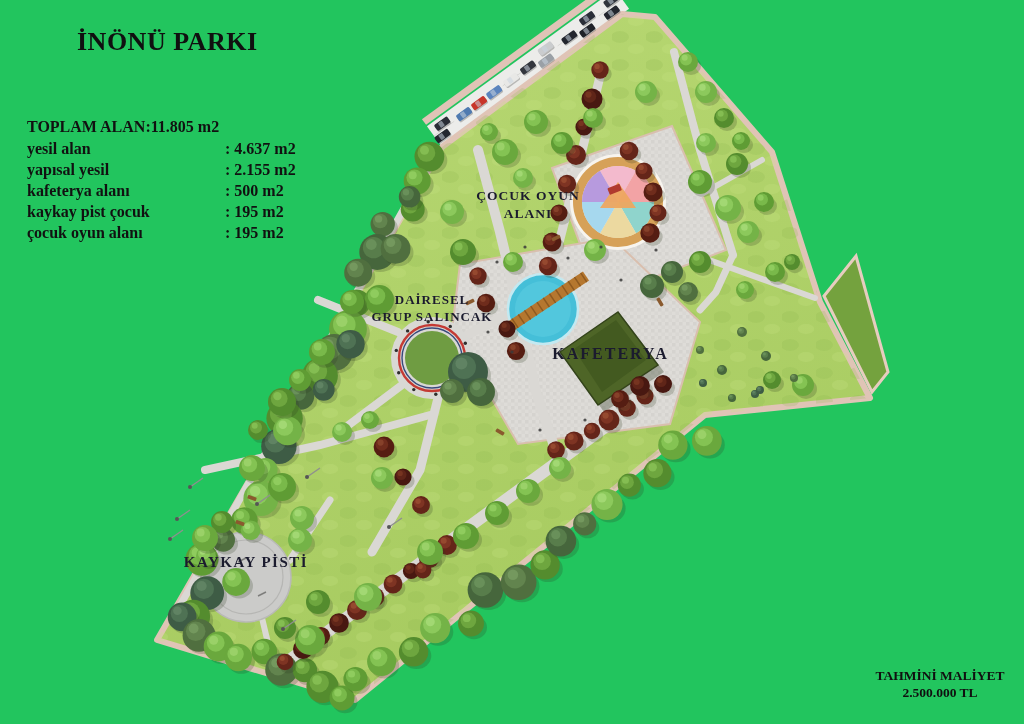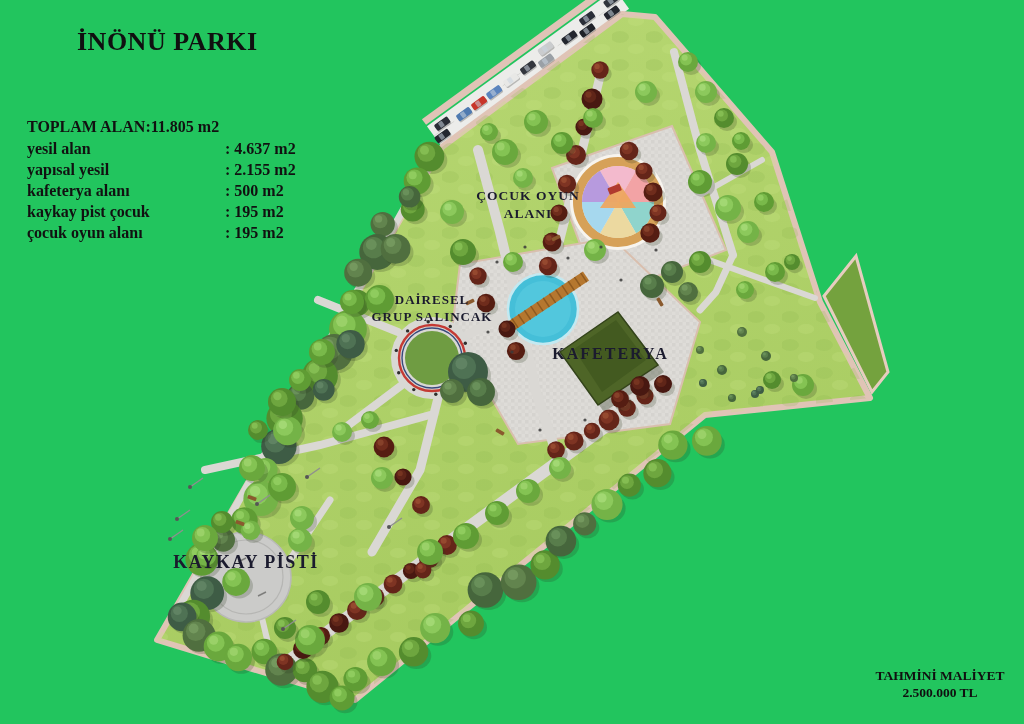--- a/index.html
+++ b/index.html
@@ -10,21 +10,21 @@
   .stats{position:absolute;left:27px;top:116px;width:330px;font-size:16px;font-weight:bold;line-height:21px;}
   .stats .total{margin-bottom:1px;font-family:Liberation Serif, serif;}
   .s-row{display:flex;}
   .s-label{flex:0 0 198px;}
   .s-val{flex:1;}
   .map-label{position:absolute;font-weight:bold;color:#1b1b2e;text-align:center;
              letter-spacing:1px;line-height:18px;}
   .lbl-playground{left:452px;top:187px;width:152px;font-size:13.5px;}
   .lbl-swing{left:348px;top:291px;width:168px;font-size:13px;line-height:17px;}
   .lbl-cafeteria{left:538px;top:345px;width:145px;font-size:16px;letter-spacing:2px;}
-  .lbl-skate{left:160px;top:553px;width:172px;font-size:18px;letter-spacing:1.5px;}
+  .lbl-skate{left:160px;top:553px;width:172px;font-size:15px;letter-spacing:1.5px;}
   .footer{position:absolute;left:845px;top:667px;width:190px;text-align:center;
           font-size:13.5px;font-weight:bold;line-height:17px;color:#101010;}
   svg.plan{position:absolute;left:0;top:0;}
 </style>
 </head>
 <body>
 
 <div class="canvas">
 
   <svg class="plan" width="1024" height="724" viewBox="0 0 1024 724">

